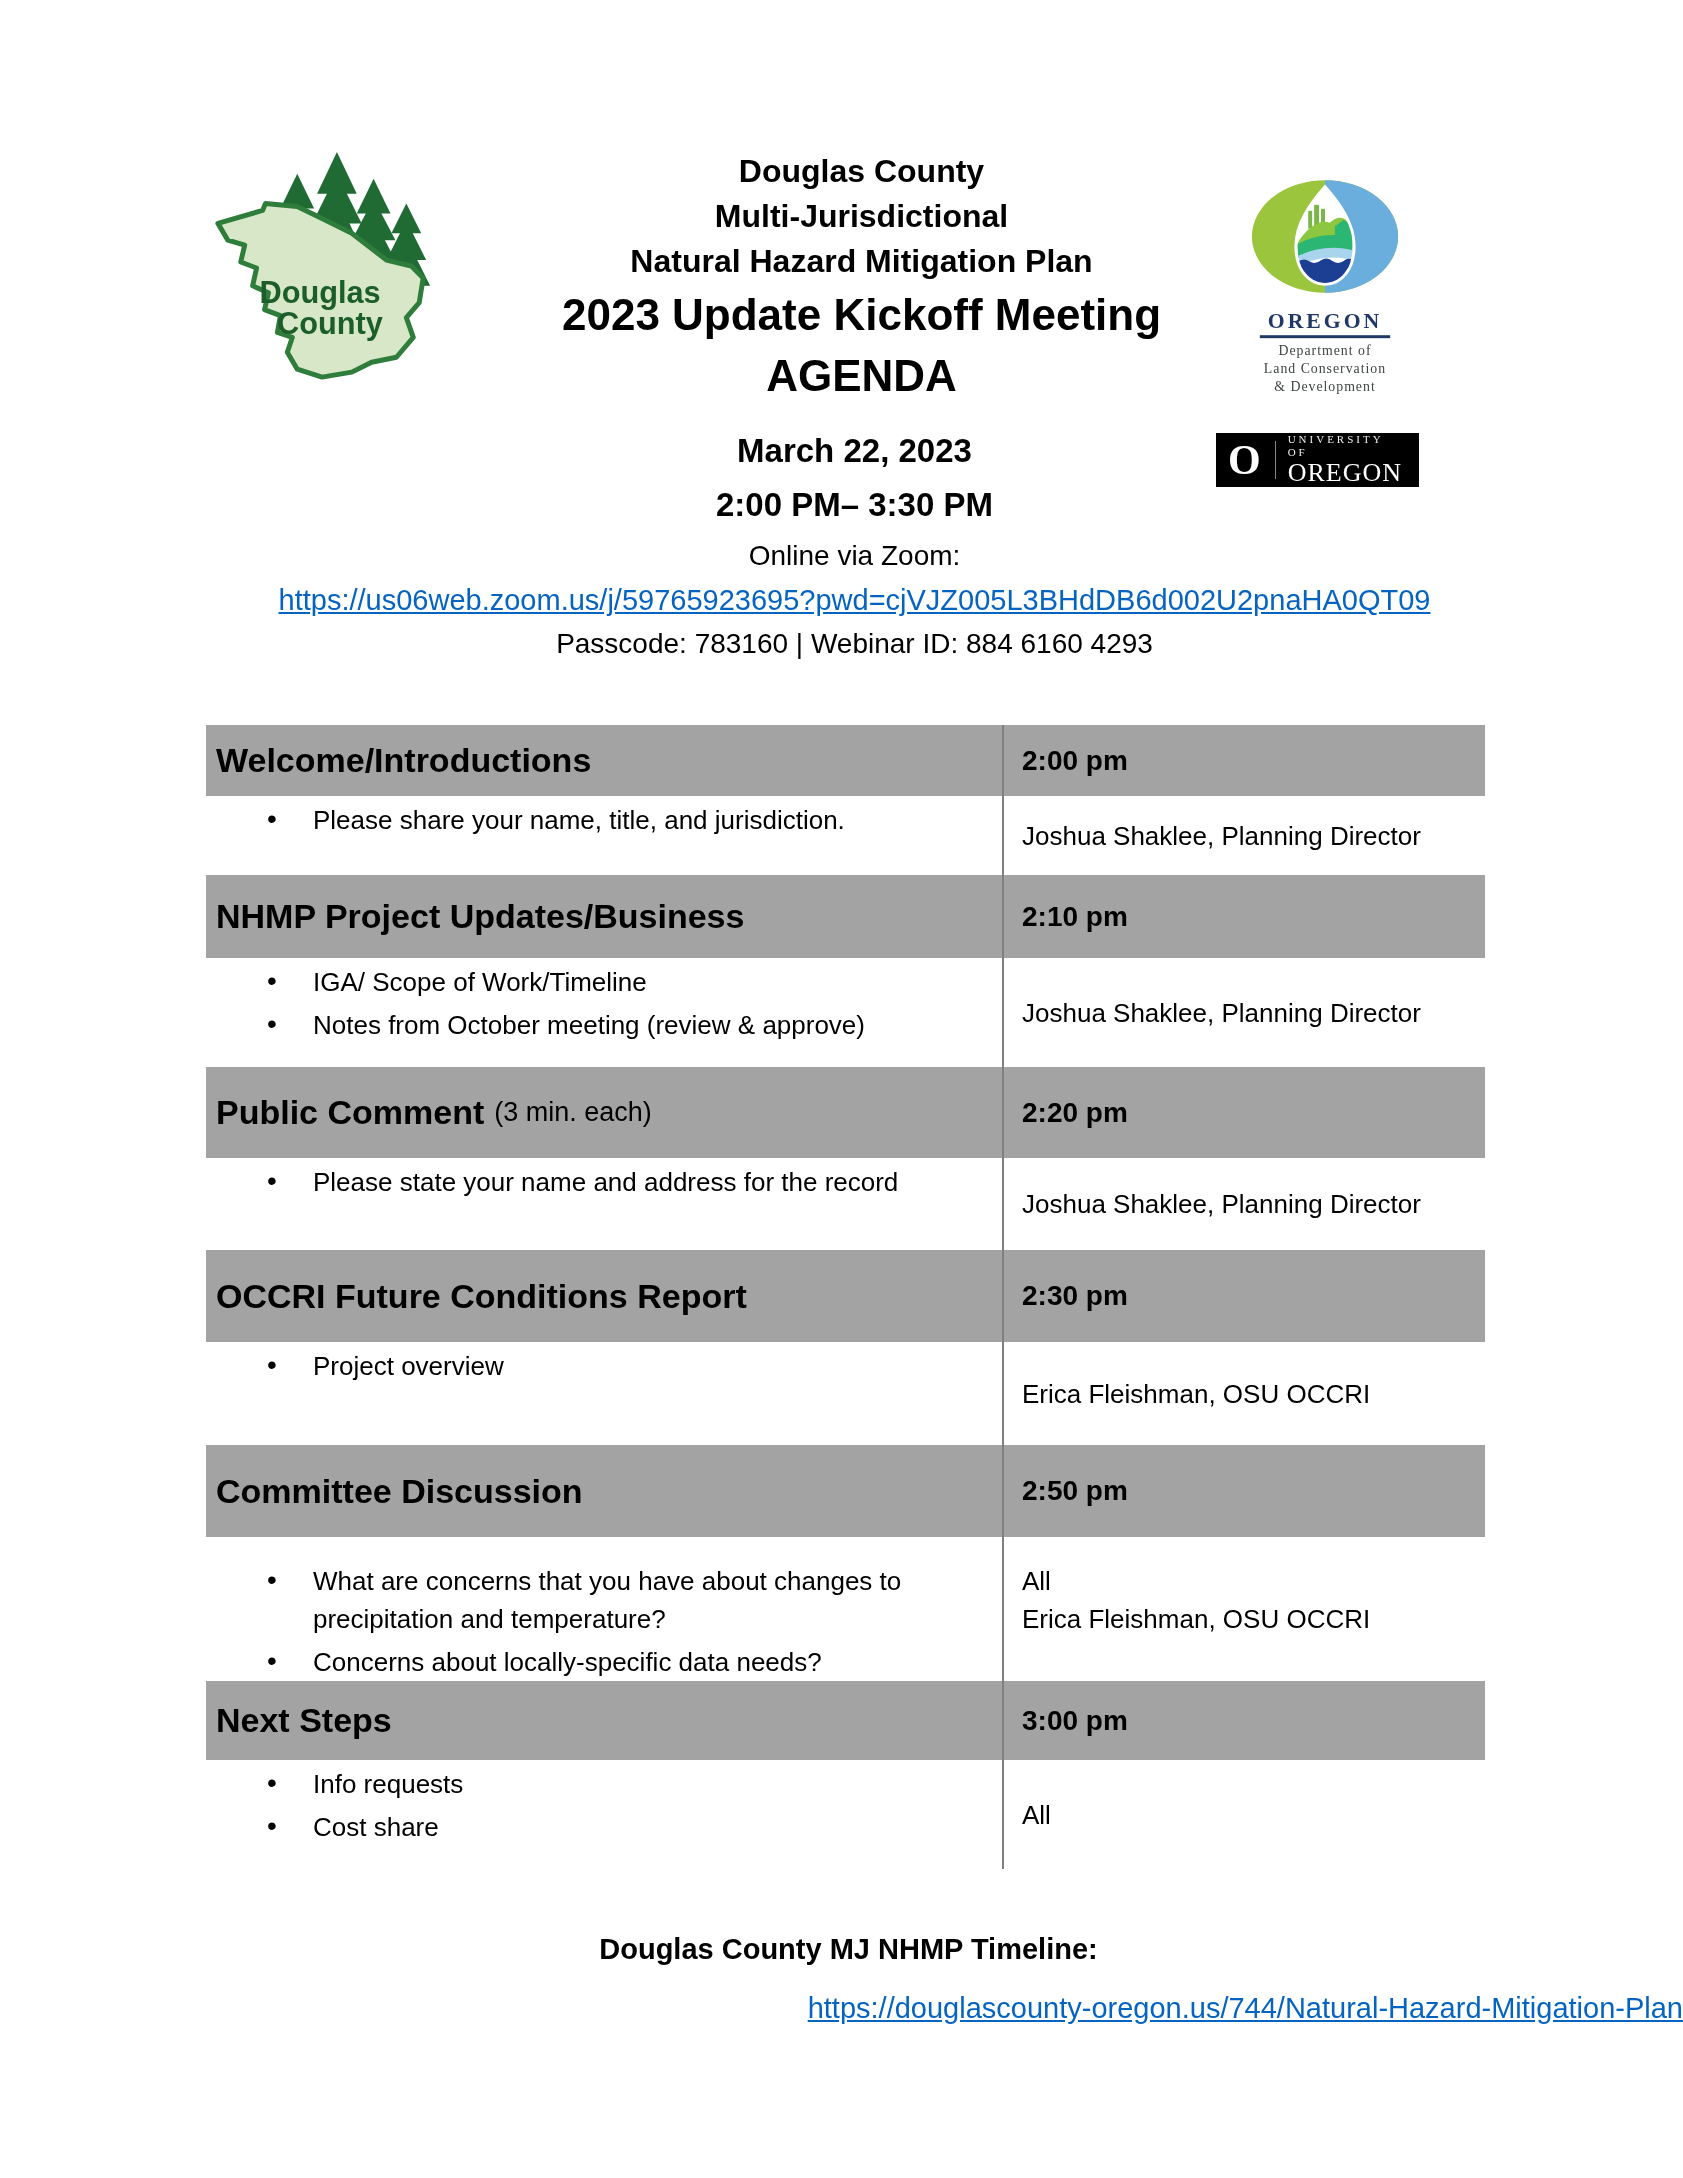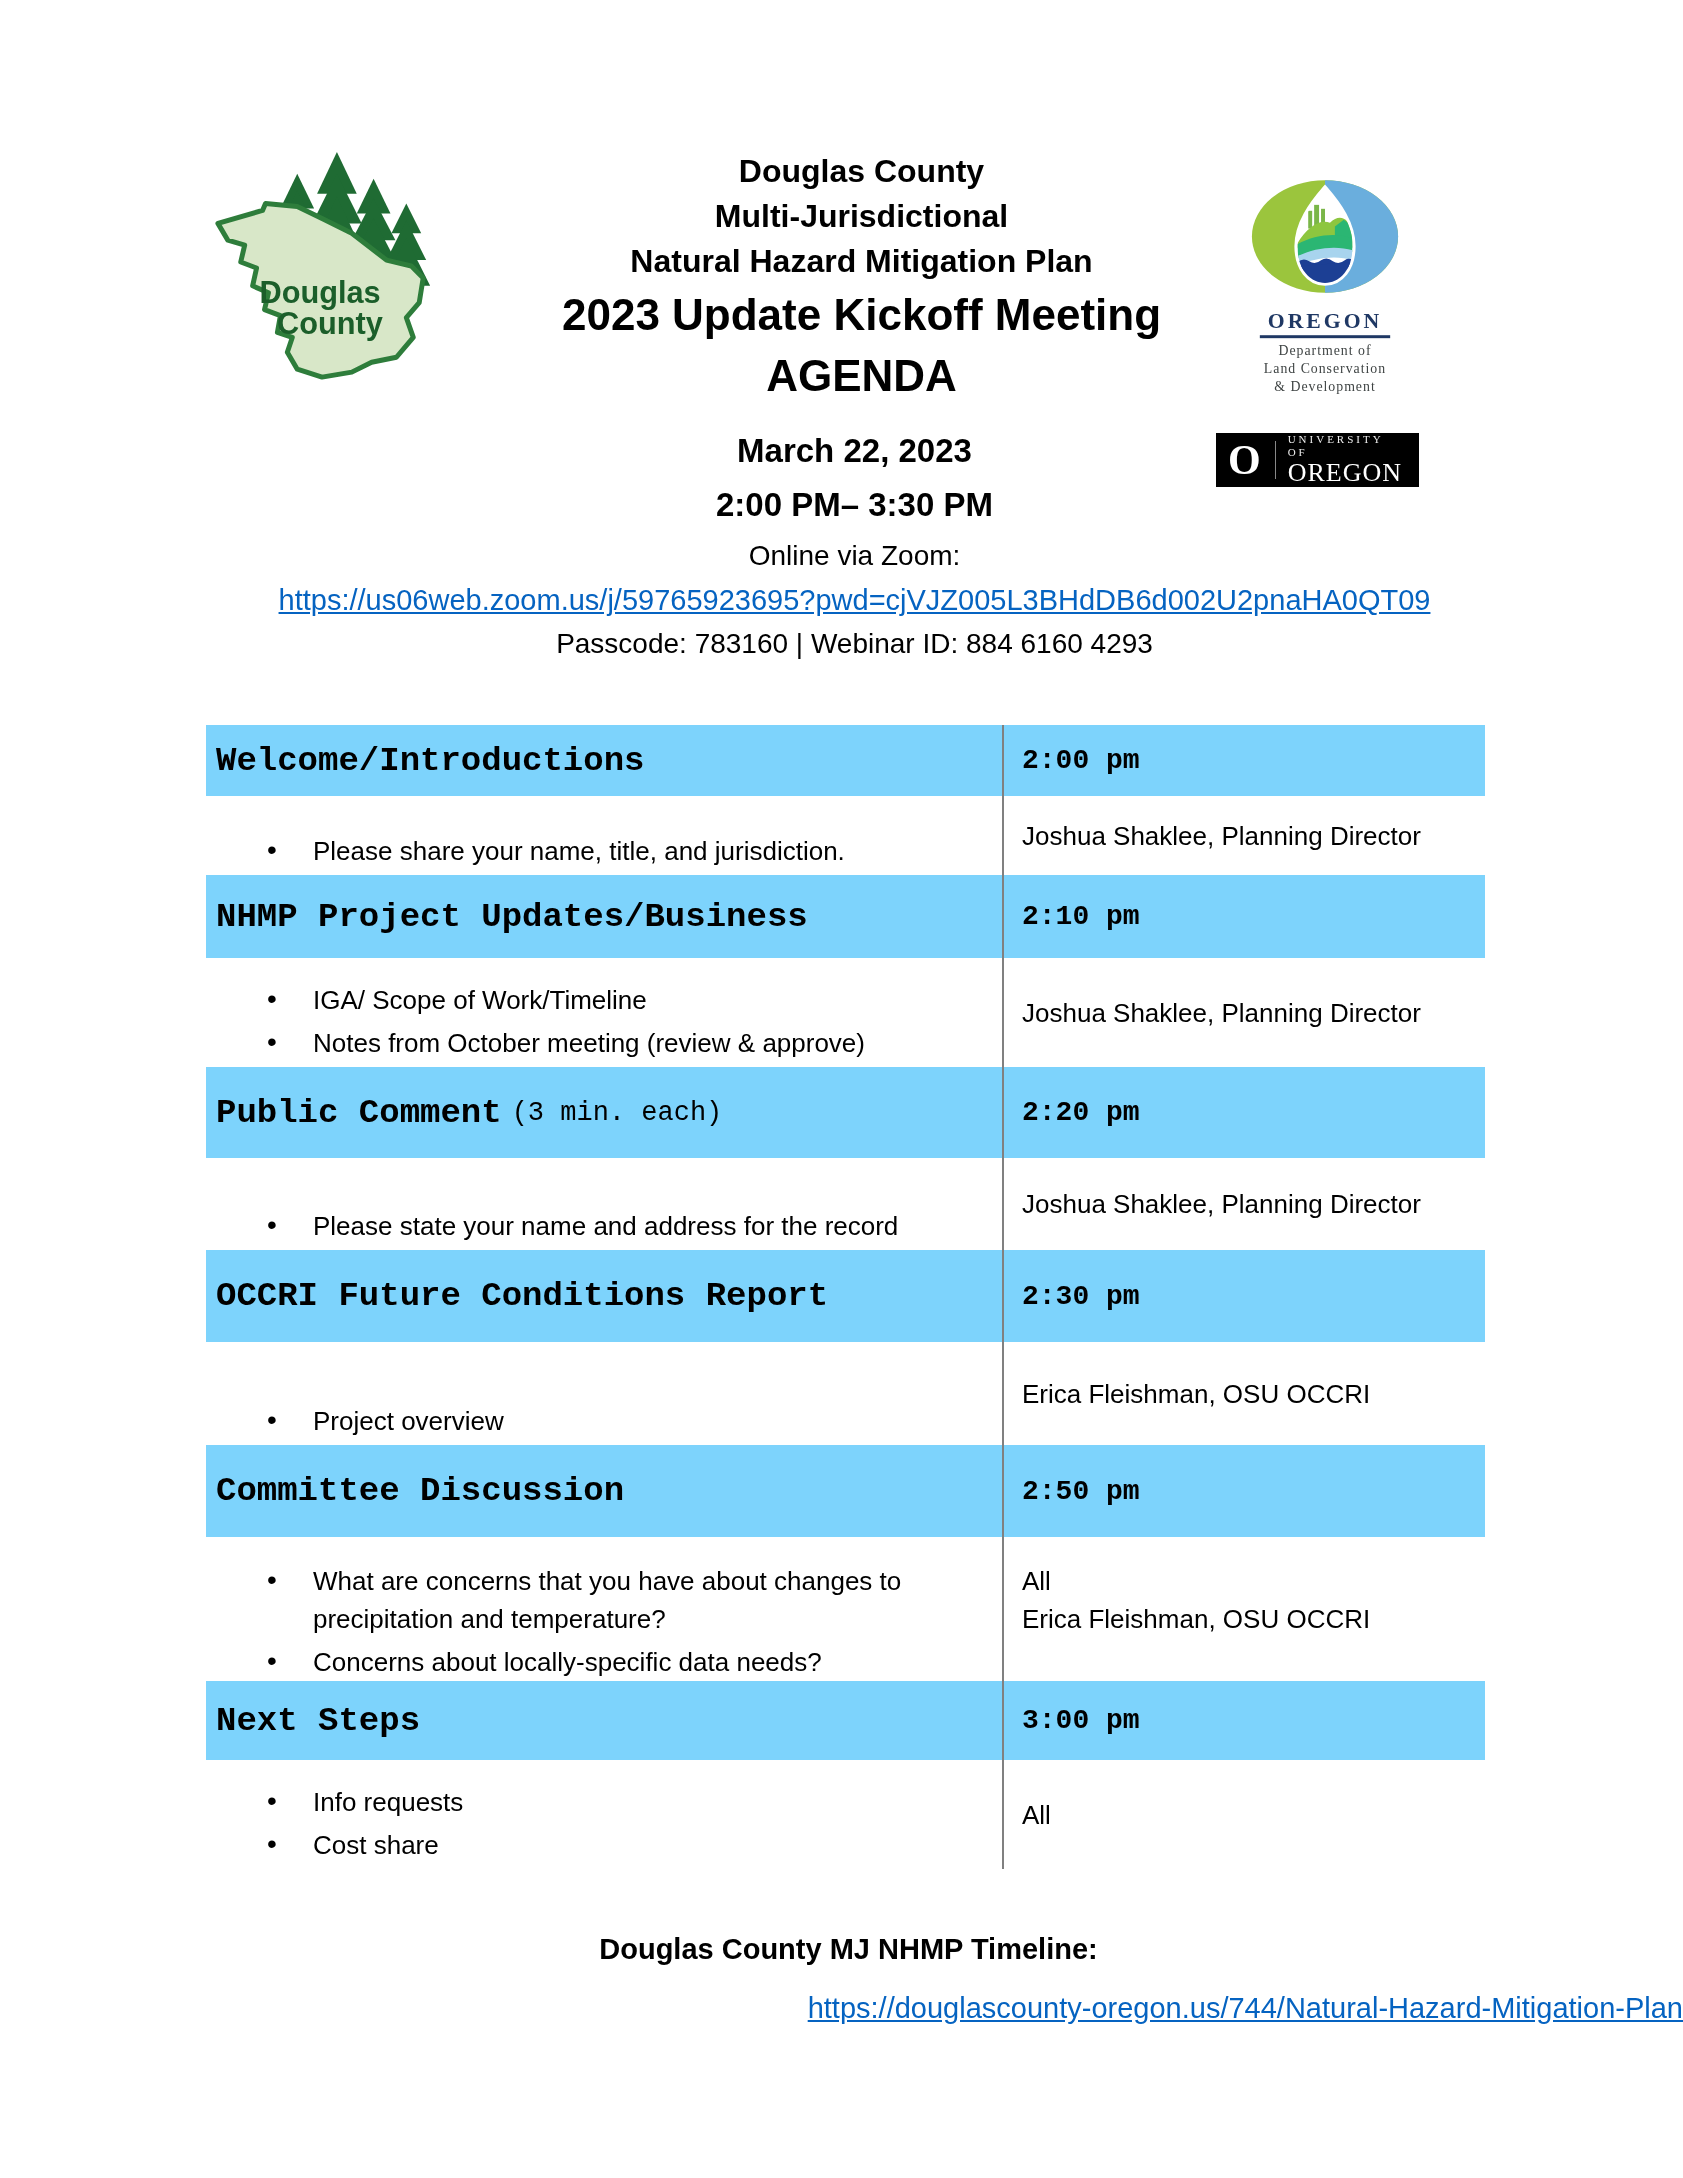--- a/index.html
+++ b/index.html
@@ -30,31 +30,31 @@
   .uo-o { color:#fff; font-family:"Liberation Serif", serif; font-weight:bold; font-size:42px; line-height:42px; }
   .uo-sep { width:1px; height:38px; background:#888; margin:0 12px 0 14px; }
   .uo-text { display:flex; flex-direction:column; justify-content:center; }
   .uo-line1 { color:#eee; font-family:"Liberation Serif", serif; font-size:11px; letter-spacing:3px; line-height:13px; }
   .uo-line2 { color:#fff; font-family:"Liberation Serif", serif; font-size:26px; line-height:28px; letter-spacing:1px; }
 
   
   .agenda { position:absolute; left:206px; top:725px; width:1279px; }
   .v-divider { position:absolute; left:796px; top:0; width:2px; height:1144px; background:#808080; }
   .a-row { display:flex; box-sizing:border-box; }
-  .a-row.shaded { background:#7dd3fc;font-family:Liberation Mono, monospace; }
+  .a-row.shaded { background:#a3a3a3; }
   .cell-left  { width:796px; box-sizing:border-box; }
   .cell-right { width:483px; box-sizing:border-box; padding-left:20px; }
 
   .header-row { align-items:center; }
   .header-row .cell-left { padding-left:10px; font-size:34px; font-weight:bold; display:flex; align-items:baseline; }
   .header-row .cell-right, .header-row .cell-left { align-self:stretch; display:flex; align-items:center; }
   .item-note { font-size:27px; font-weight:normal; margin-left:10px; }
   .time { font-size:28px; font-weight:bold; }
 
-  .body-row { align-items:flex-end; }
+  .body-row { align-items:flex-start; }
   .body-row .cell-left ul { list-style:none; margin:0; padding:0 0 0 61px; }
   .body-row li { position:relative; padding-left:46px; font-size:26px; line-height:38px; margin:5px 0; max-width:673px; }
   .body-row li::before { content:"\2022"; position:absolute; left:0; top:-1px; font-size:28px; }
   .presenter { font-size:26px; line-height:38px; }
   .body-row .cell-right { display:flex; flex-direction:column; justify-content:center; align-self:stretch; }
 
   .rh0{height:71px} .rb0{height:79px}
   .rh1{height:83px} .rb1{height:109px}
   .rh2{height:91px} .rb2{height:92px}
   .rh3{height:92px} .rb3{height:103px}

